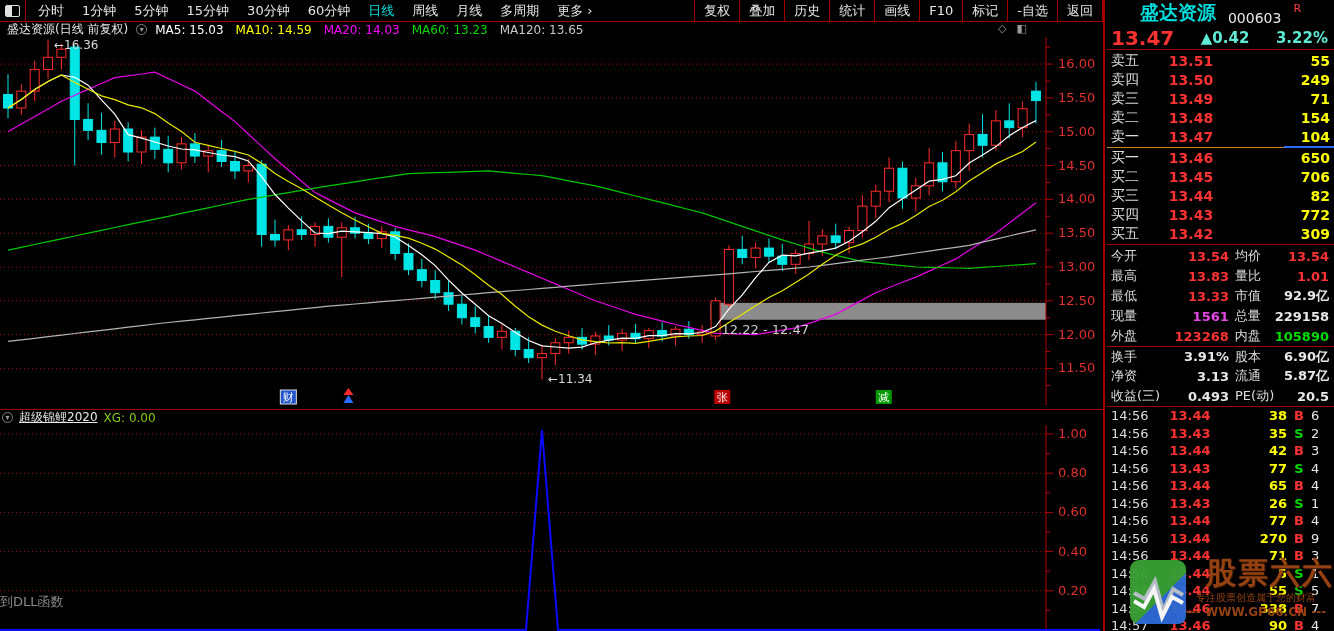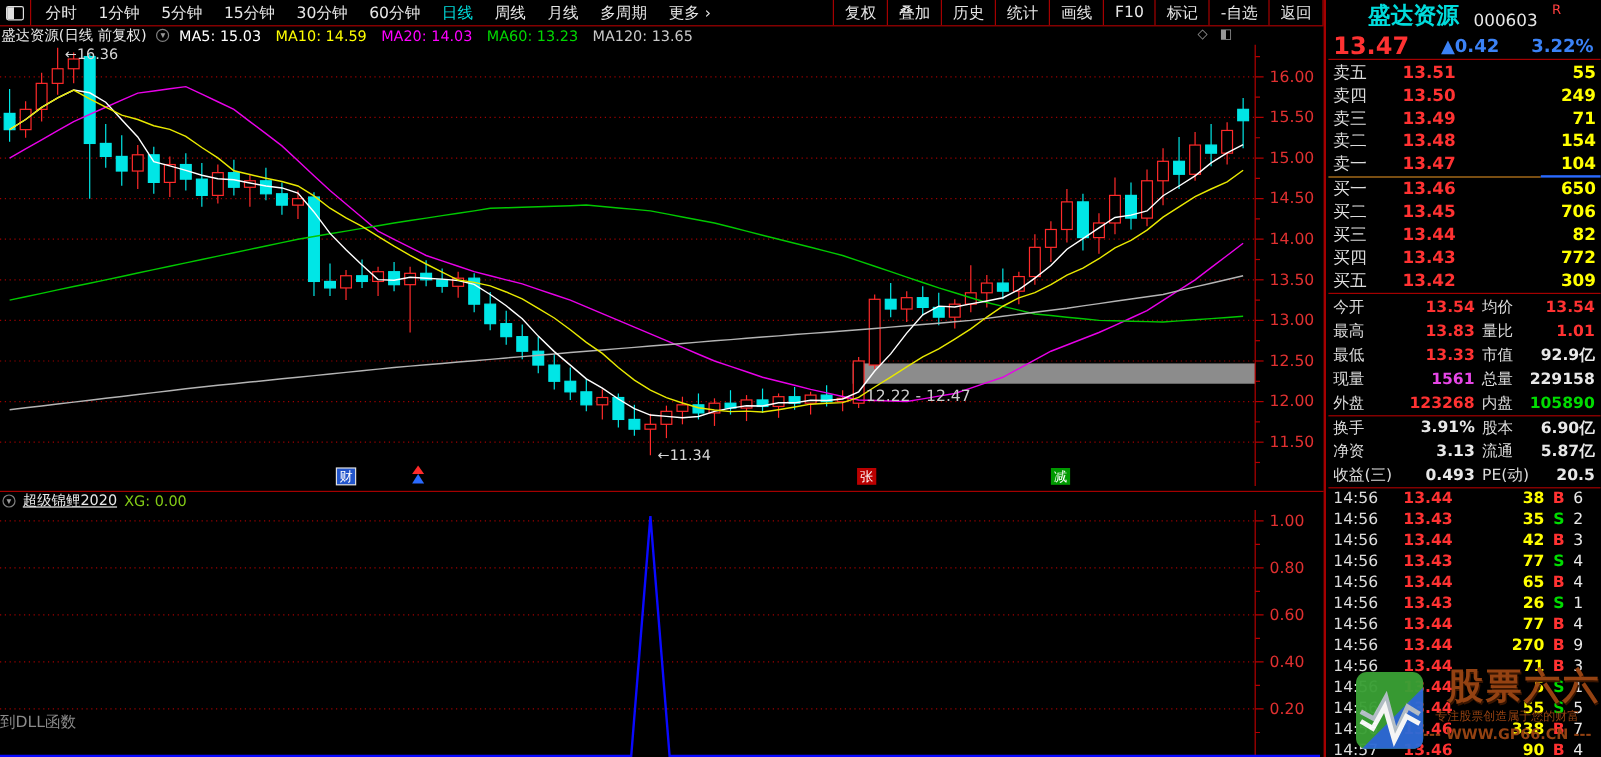--- a/index.html
+++ b/index.html
@@ -13,21 +13,21 @@
   .app-icon-wrap{padding:0 5px;border-right:1px solid #a40000;height:100%;display:flex;align-items:center;}
   .app-icon{width:15px;height:12px;border:1px solid #e0e0e0;border-radius:2px;
             background:linear-gradient(to right,#e0e0e0 45%,transparent 45%);}
   .menu-items{display:flex;gap:2px;padding-left:4px;}
   .menu-item{padding:1px 8px;color:#e6e6e6;cursor:default;}
   .menu-item.active{color:#00dcdc;}
   .menu-spacer{flex:1;}
   .menu-buttons{display:flex;height:100%;}
   .menu-btn{padding:1px 9px;border-left:1px solid #a40000;color:#e6e6e6;display:flex;align-items:center;}
   .menu-btn:last-child{border-right:1px solid #a40000;}
-  .title-row{height:15px;display:flex;align-items:center;gap:8px;font-size:12px;padding-left:1px;
+  .title-row{height:15px;display:flex;align-items:center;gap:8px;font-size:12px;padding-left:7px;
              position:relative;white-space:nowrap;}
   .chart-title{color:#e8e8e8;}
   .circle-chevron{width:11px;height:11px;border-radius:50%;border:1px solid #808080;color:#9a9a9a;
                   display:inline-flex;align-items:center;justify-content:center;font-size:8px;line-height:1;}
   .ma-labels{display:flex;gap:12px;}
   .corner-icons{position:absolute;left:998px;top:0;display:flex;gap:10px;color:#9a9a9a;font-size:11px;}
   .main-chart,.sub-chart{position:relative;}
   .sub-header{height:16px;border-top:1px solid #a40000;display:flex;align-items:center;gap:6px;
               font-size:12px;padding-left:2px;}
   .ind-name{color:#e8e8e8;text-decoration:underline;}
@@ -35,21 +35,21 @@
   .dll-note{position:absolute;left:0;top:168px;color:#8a8a8a;font-size:13px;}
   
   .panel{position:absolute;left:1107px;top:0;width:227px;height:631px;background:#000;}
   .q-name-row{height:26px;display:flex;align-items:flex-end;justify-content:center;gap:12px;padding-top:2px;}
   .q-name{color:#00dcdc;font-size:19px;font-weight:bold;}
   .q-code{color:#e8e8e8;font-size:14px;}
   .q-tag{color:#ff4040;font-size:11px;align-self:flex-start;}
   .q-price-row{height:24px;display:flex;align-items:center;justify-content:space-between;
                padding:0 6px 0 4px;border-bottom:1px solid #a40000;}
   .q-last{color:#ff3232;font-size:20px;font-weight:bold;}
-  .q-chg,.q-pct{color:#3b82f6;font-size:15px;font-weight:bold;}
+  .q-chg,.q-pct{color:#5eead4;font-size:15px;font-weight:bold;}
   .book{padding:1px 0;}
   .book-row{height:19px;display:flex;align-items:center;font-size:14px;padding:0 4px;}
   .b-label{width:38px;color:#dcdcdc;}
   .b-price{width:84px;text-align:center;color:#ff3232;font-weight:bold;}
   .b-vol{flex:1;text-align:right;color:#ffff00;font-weight:bold;}
   .book-divider{height:2px;display:flex;}
   .book-divider .d1{width:78%;background:#c8821e;height:1px;align-self:center;}
   .book-divider .d2{width:22%;background:#2a6aff;height:2px;}
   .info{border-top:1px solid #a40000;padding-top:1px;}
   .info-row{height:20px;display:flex;align-items:center;font-size:13px;padding:0 5px 0 4px;}

